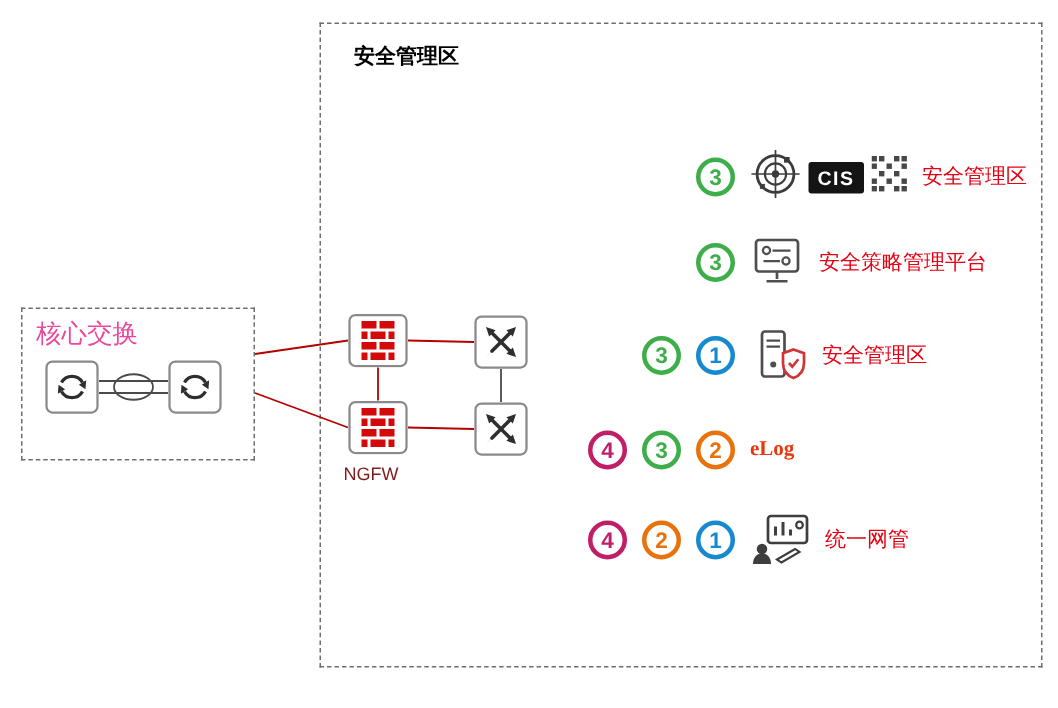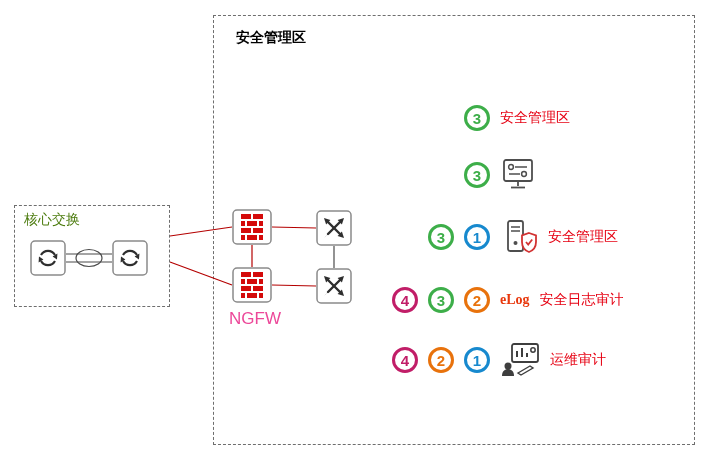--- a/index.html
+++ b/index.html
@@ -3,23 +3,23 @@
 <meta charset="utf-8">
 <style>
   * { margin:0; padding:0; box-sizing:border-box; }
   html,body { background:#fff; font-family:"Liberation Sans","DejaVu Sans",sans-serif; }
   .canvas { position:relative; width:705px; height:472px; background:#fff; overflow:hidden; }
 
   .dashed-box { position:absolute; border:1px dashed #6e6e6e; background:transparent; }
   #core-box { left:14px; top:205px; width:156px; height:102px; }
   #zone-box { left:213px; top:15px; width:482px; height:430px; }
 
-  #core-title { position:absolute; left:24px; top:211px; font-size:14px; color:#4d7c0f; }
+  #core-title { position:absolute; left:24px; top:211px; font-size:17px; color:#ec4899; }
   #zone-title { position:absolute; left:236px; top:29px; font-size:14px; font-weight:bold; color:#000;text-align:right; }
-  #ngfw-label { position:absolute; left:229px; top:309px; font-size:17px; color:#ec4899; }
+  #ngfw-label { position:absolute; left:229px; top:309px; font-size:12px; color:#7f1d1d; }
 
   .overlay { position:absolute; left:0; top:0; pointer-events:none; }
   .red-line { stroke:var(--line-red,#b40000); stroke-width:1.2; }
   .gray-line { stroke:#4a4a4a; stroke-width:1.2; }
 
   .node { position:absolute; }
 
   .row { position:absolute; left:372px; height:40px; display:flex; align-items:center; }
   .badges { width:118px; display:flex; justify-content:flex-end; align-items:center; gap:10px; }
   .badge { width:26px; height:26px; border-radius:50%; border:3px solid; background:#fff;
@@ -199,32 +199,42 @@
   <div class="node" style="left:316px; top:268px;">
     <svg width="36" height="36">
         <use href="#sym-switch"></use>
       </svg>
   </div>
 
   <div class="row" style="top:98px;">
     <div class="badges">
       <span class="badge green">3</span>
     </div>
+    <div class="row-icon">
+      <span><svg width="34" height="34">
+            <use href="#sym-radar"></use>
+          </svg></span>
+      <span class="cis">CIS</span>
+      <span><svg width="24" height="24">
+            <use href="#sym-dots"></use>
+          </svg></span>
+    </div>
     <div class="row-label">安全管理区</div>
   </div>
 
   <div class="row" style="top:155px;">
     <div class="badges">
       <span class="badge green">3</span>
     </div>
     <div class="row-icon">
       <svg width="36" height="36">
           <use href="#sym-monitor"></use>
         </svg>
     </div>
+    <div class="row-label">安全策略管理平台</div>
   </div>
 
   <div class="row" style="top:217px;">
     <div class="badges">
       <span class="badge green">3</span>
       <span class="badge blue">1</span>
     </div>
     <div class="row-icon">
       <svg width="38" height="36">
           <use href="#sym-server-shield"></use>
@@ -235,30 +245,29 @@
 
   <div class="row" style="top:280px;">
     <div class="badges">
       <span class="badge magenta">4</span>
       <span class="badge green">3</span>
       <span class="badge orange">2</span>
     </div>
     <div class="row-icon">
       <span class="elog">eLog</span>
     </div>
-    <div class="row-label">安全日志审计</div>
   </div>
 
   <div class="row" style="top:340px;">
     <div class="badges">
       <span class="badge magenta">4</span>
       <span class="badge orange">2</span>
       <span class="badge blue">1</span>
     </div>
     <div class="row-icon">
       <svg width="40" height="36">
           <use href="#sym-ops"></use>
         </svg>
     </div>
-    <div class="row-label">运维审计</div>
+    <div class="row-label">统一网管</div>
   </div>
 
 </div>
 
 </body></html>

